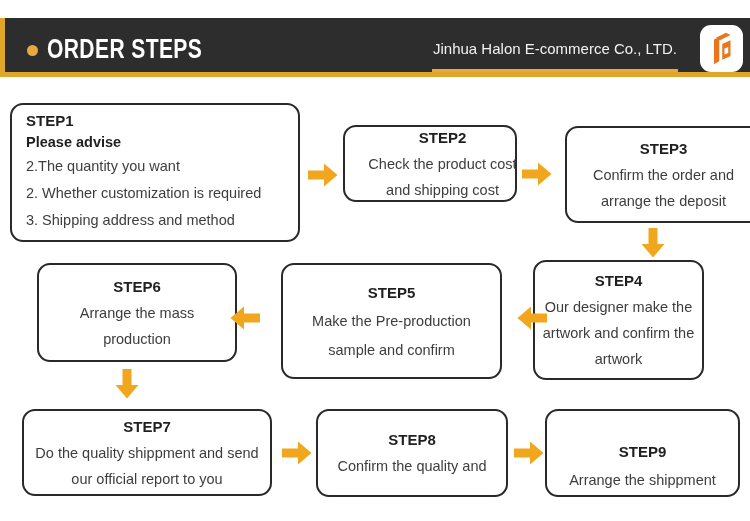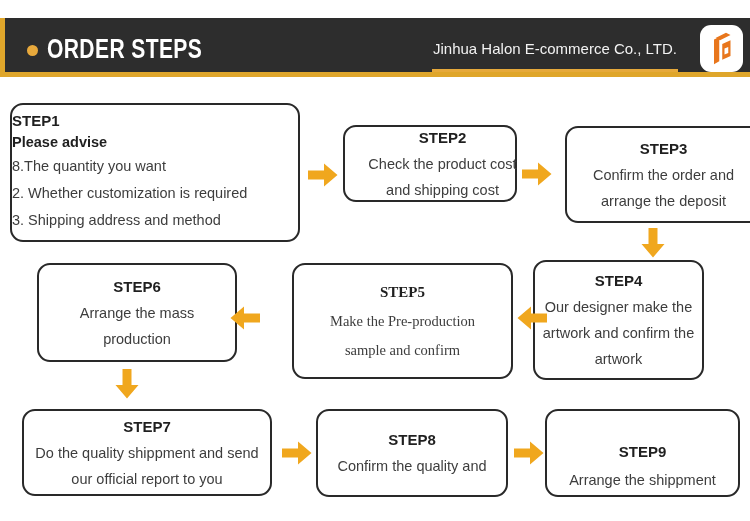--- a/index.html
+++ b/index.html
@@ -38,29 +38,29 @@
   .box {
     position:absolute; background:#ffffff; box-sizing:border-box;
     border:2px solid #292929; border-radius:13px;
     display:flex; flex-direction:column; justify-content:center; align-items:center;
     color:#3D3D3D; font-size:14.5px; text-align:center;
   }
   .box .t   { font-weight:bold; color:#1F1F1F; font-size:15px; line-height:26px; white-space:nowrap; }
   .box .line{ line-height:26px; white-space:nowrap; }
 
   .box-step1 { left:10px;  top:103px; width:290px; height:139px;
-               align-items:flex-start; text-align:left; }
+               align-items:flex-start; text-align:left; padding-left:14px; }
   .box-step1 .t    { line-height:20px; }
   .box-step1 .sub  { font-weight:bold; color:#1F1F1F; line-height:22px; white-space:nowrap; }
   .box-step1 .line { line-height:27px; }
 
   .box-step2 { left:343px; top:125px; width:174px; height:77px;padding-left:25px; }
   .box-step3 { left:565px; top:126px; width:197px; height:97px;  }
   .box-step4 { left:533px; top:260px; width:171px; height:120px; }
-  .box-step5 { left:292px; top:263px; width:221px; height:116px;font-family:Liberation Serif, serif; }
+  .box-step5 { left:281px; top:263px; width:221px; height:116px; }
   .box-step5 .line, .box-step5 .t { line-height:29px; }
   .box-step6 { left:37px;  top:263px; width:200px; height:99px;  }
   .box-step7 { left:22px;  top:409px; width:250px; height:87px;  }
   .box-step8 { left:316px; top:409px; width:192px; height:88px;  }
   .box-step9 { left:545px; top:409px; width:195px; height:88px;justify-content:flex-end;  }
   .box-step9 .line { line-height:30px; }
 
   
   .arrow { position:absolute; width:30px; height:24px; }
   .arrow svg { display:block; width:100%; height:100%; }
@@ -91,21 +91,21 @@
       <polygon points="12,12 19,9 19,41 12,45" fill="#E8761C"></polygon>
     </svg>
   </div>
 </div>
 
 <div>
 
   <div class="box box-step1">
     <div class="t">STEP1</div>
     <div class="sub">Please advise</div>
-    <div class="line">8.The quantity you want</div>
+    <div class="line">2.The quantity you want</div>
     <div class="line">2. Whether customization is required</div>
     <div class="line">3. Shipping address and method</div>
   </div>
 
   <div class="box box-step2">
     <div class="t">STEP2</div>
     <div class="line">Check the product cost</div>
     <div class="line">and shipping cost</div>
   </div>
 

